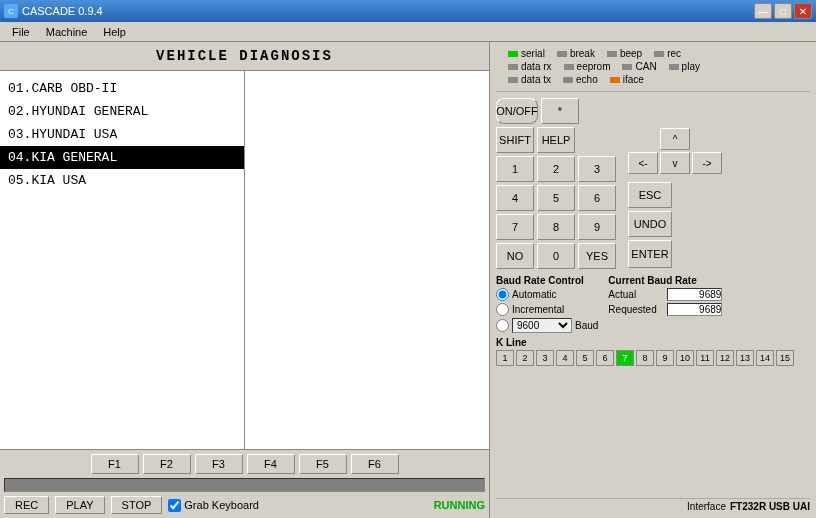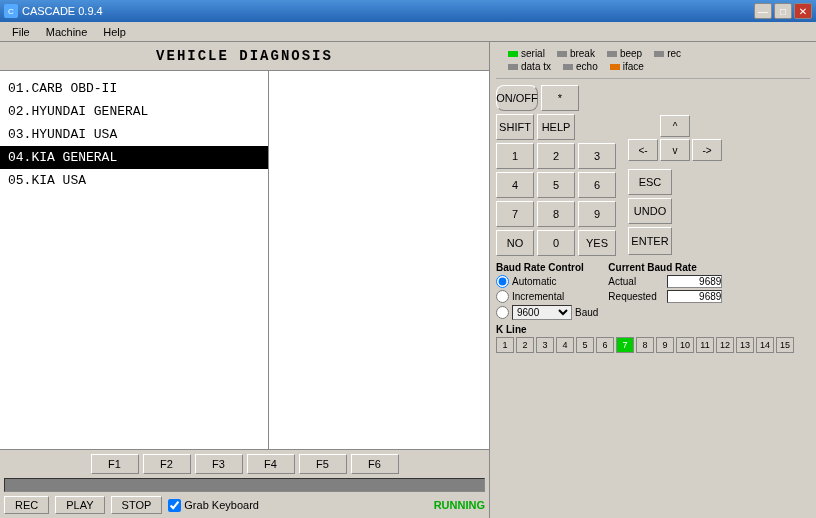--- a/index.html
+++ b/index.html
@@ -87,21 +87,21 @@
       letter-spacing: 2px;
       border-bottom: 1px solid #888;
       font-family: 'Courier New', Courier, monospace;
     }
     .diagnosis-area {
       display: flex;
       flex: 1;
       overflow: hidden;
     }
     .menu-list {
-      width: 269px;
+      width: 245px;
       background: white;
       border-right: 1px solid #888;
       padding: 6px 0;
       font-family: 'Courier New', Courier, monospace;
       font-size: 13px;
     }
     .menu-list-item {
       padding: 4px 8px;
       cursor: pointer;
       white-space: nowrap;
@@ -387,20 +387,38 @@
           <span class="led led-gray"></span>
           <span>break</span>
         </div>
         <div class="status-indicator">
           <span class="led led-gray"></span>
           <span>beep</span>
         </div>
         <div class="status-indicator">
           <span class="led led-gray"></span>
           <span>rec</span>
+        </div>
+      </div>
+      <div class="status-row">
+        <div class="status-indicator">
+          <span class="led led-gray"></span>
+          <span>data rx</span>
+        </div>
+        <div class="status-indicator">
+          <span class="led led-gray"></span>
+          <span>eeprom</span>
+        </div>
+        <div class="status-indicator">
+          <span class="led led-gray"></span>
+          <span>CAN</span>
+        </div>
+        <div class="status-indicator">
+          <span class="led led-gray"></span>
+          <span>play</span>
         </div>
       </div>
       <div class="status-row">
         <div class="status-indicator">
           <span class="led led-gray"></span>
           <span>data tx</span>
         </div>
         <div class="status-indicator">
           <span class="led led-gray"></span>
           <span>echo</span>
@@ -515,14 +533,18 @@
           <button class="kline-btn">9</button>
           <button class="kline-btn">10</button>
           <button class="kline-btn">11</button>
           <button class="kline-btn">12</button>
           <button class="kline-btn">13</button>
           <button class="kline-btn">14</button>
           <button class="kline-btn">15</button>
         </div>
     </div>
 
+    <div class="interface-bar">
+      <span>Interface</span>
+      <span class="interface-value">FT232R USB UAI</span>
+    </div>
   </div>
 </div>
 
 </body></html>

